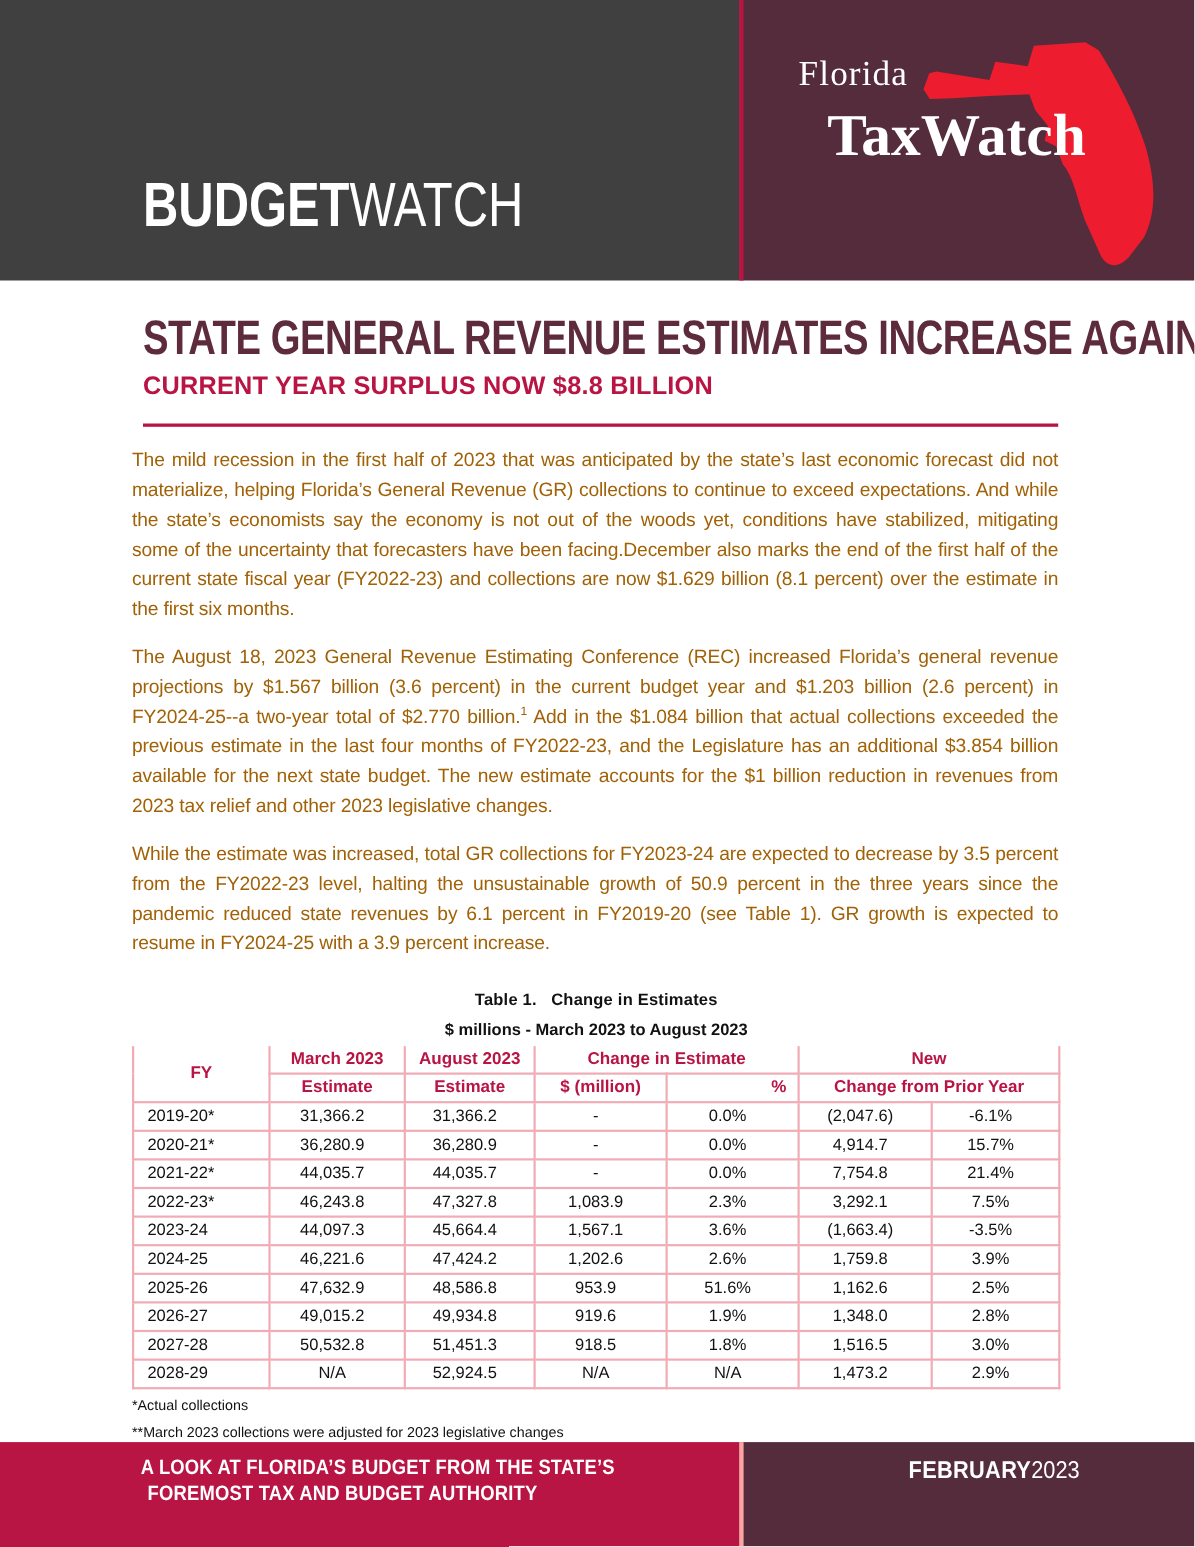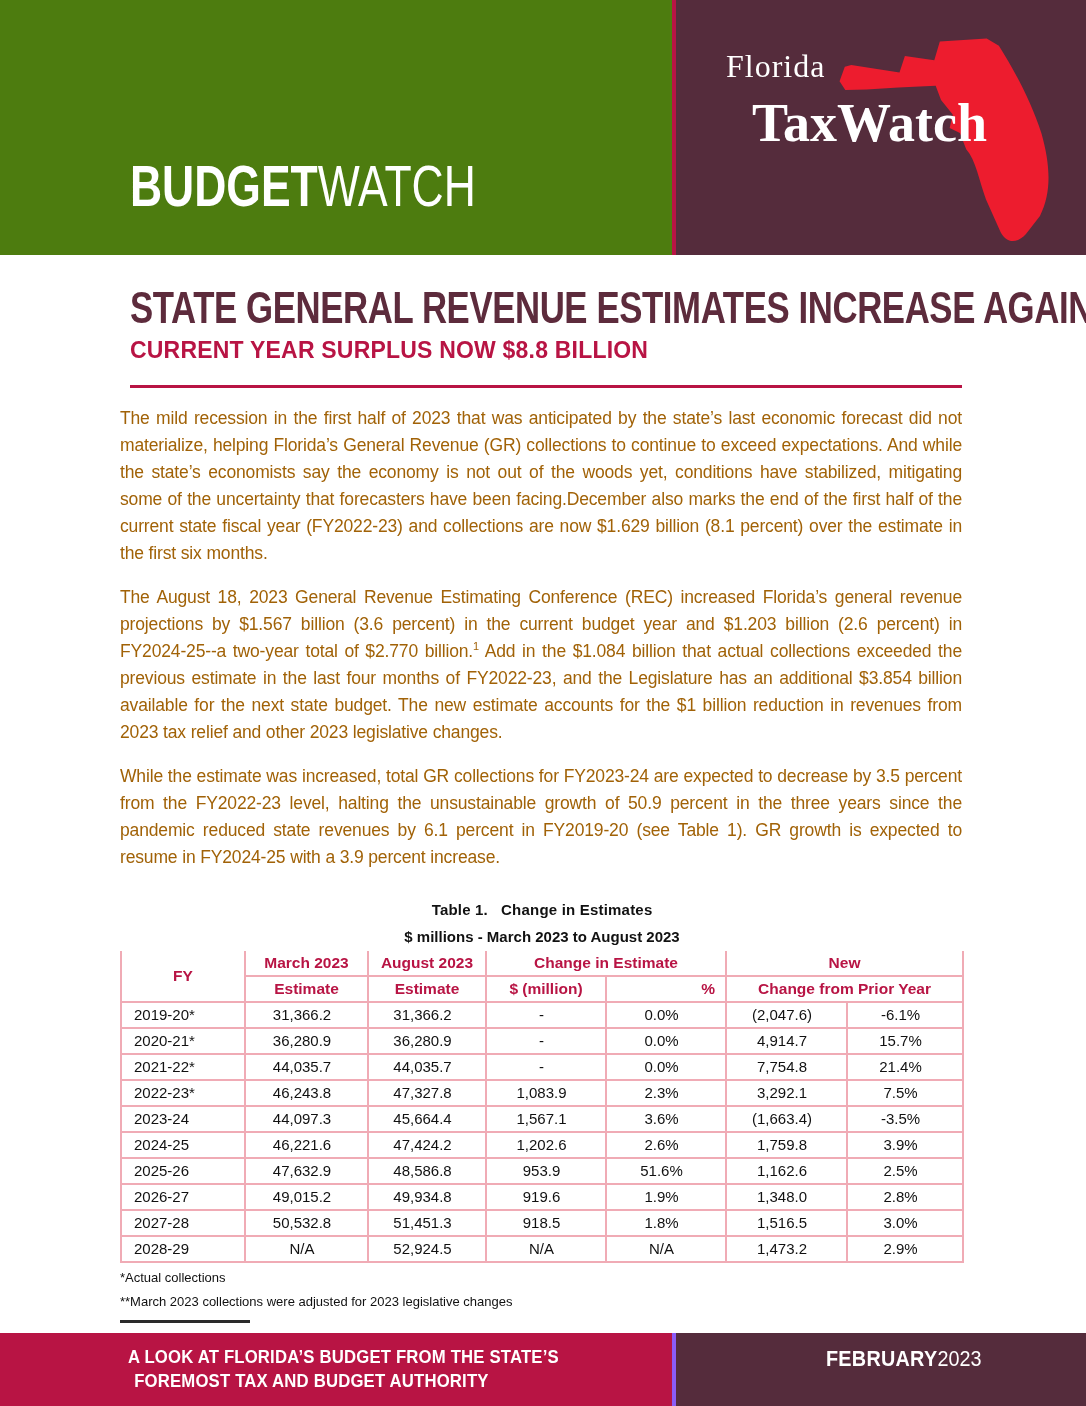--- a/index.html
+++ b/index.html
@@ -5,21 +5,21 @@
   * { margin:0; padding:0; box-sizing:border-box; }
   html,body { background:#ffffff; }
   .page {
     position:relative; width:1086px; height:1406px; margin:0 auto;
     background:#ffffff; overflow:hidden;
     font-family:"Liberation Sans", sans-serif;
   }
 
   
   .banner { position:absolute; top:0; left:0; width:1086px; height:255px; display:flex; }
-  .banner-left { position:relative; flex:1; background:#4d7c0f;padding-left:24px; }
+  .banner-left { position:relative; flex:1; background:#404040;padding-left:24px; }
   .brand {
     position:absolute; left:130px; top:158px; white-space:nowrap;
     color:#ffffff; font-size:57px; line-height:1;
     transform:scaleX(0.78); transform-origin:left top; letter-spacing:0;
   }
   .brand .b-bold { font-weight:700; }
   .brand .b-light { font-weight:400; }
 
   .banner-right {
     position:relative; width:414px; background:#552c3c;
@@ -78,30 +78,30 @@
   .gr-table td.c-num  { text-align:center; padding-right:9px; }
 
   
   .fn-star { margin-top:5px; color:#111111; font-size:13px; line-height:19px; }
   .fn-rule { margin-top:9px; width:130px; height:3px; background:#2a2a2a; }
   .fn-ref  { margin-top:11px; display:flex; color:#111111; font-size:13px; line-height:20px; }
   .fn-ref-num { width:42px; flex:none; }
   .fn-url  { margin-left:42px; color:#111111; font-size:13px; line-height:20px; text-decoration:none; }
 
   
-  .footer { position:absolute; left:0; bottom:0; width:1086px; height:73px; display:flex;justify-content:space-between; }
+  .footer { position:absolute; left:0; bottom:0; width:1086px; height:95px; display:flex;justify-content:space-between; }
   .footer-left { position:relative; flex:1; background:#b81444; }
   .tagline {
     position:absolute; left:128px; top:12px; color:#ffffff;
     font-weight:700; font-size:19px; line-height:24px; letter-spacing:0.2px;
     transform:scaleX(0.88); transform-origin:left top; white-space:nowrap;
   }
   .tagline .tl2 { margin-left:7px; }
   .footer-right {
-    position:relative; width:414px; background:#552c3c; border-left:4px solid #8b5cf6;
+    position:relative; width:414px; background:#552c3c; border-left:4px solid #fca5a5;
   }
   .date {
     position:absolute; left:150px; top:13px; color:#ffffff; white-space:nowrap;
     font-size:22px; transform:scaleX(0.9); transform-origin:left top;
   }
   .date .d-bold { font-weight:700; letter-spacing:0.3px; }
   .date .d-light { font-weight:400; }
 </style>
 </head>
 <body>

